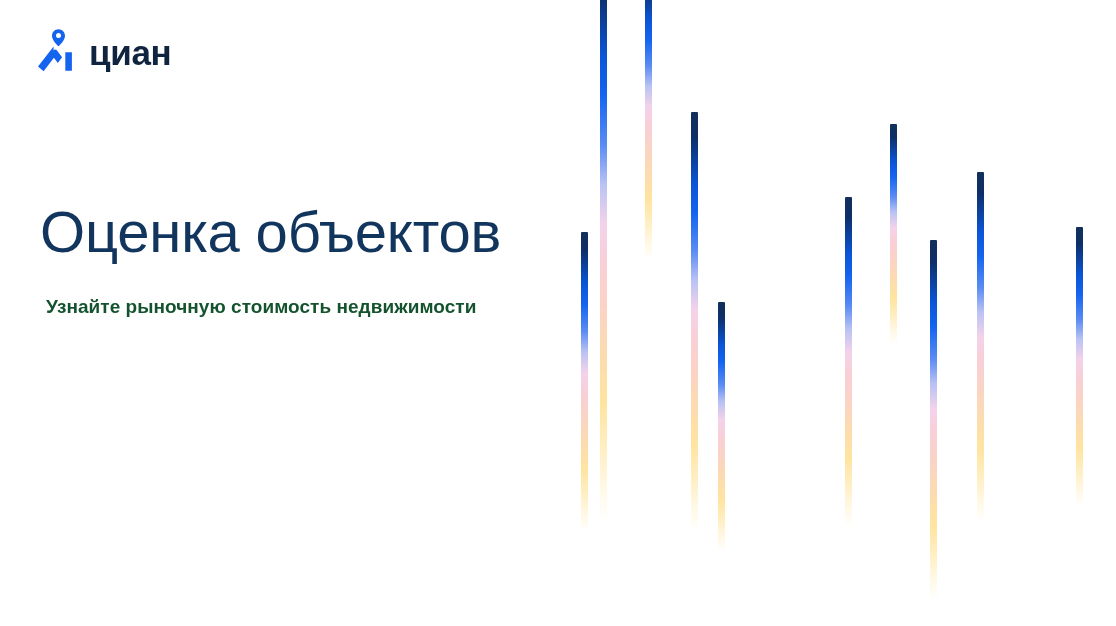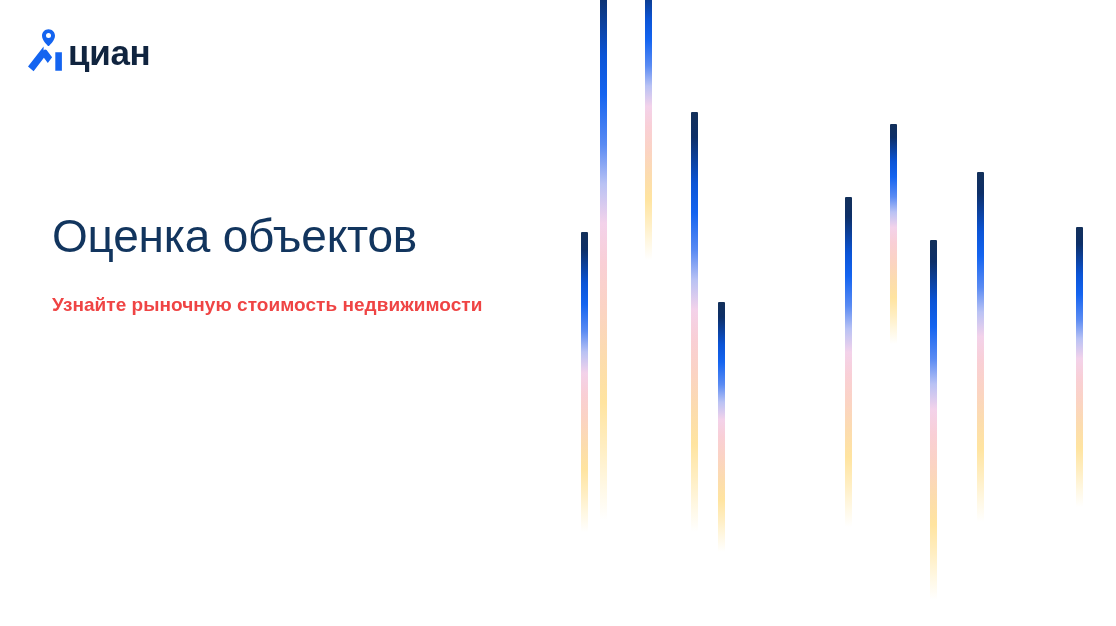--- a/index.html
+++ b/index.html
@@ -49,25 +49,25 @@
         #fcdcae 71%,
         #ffe4a0 79%,
         #ffeec2 87%,
         #fff8e4 94%,
         #ffffff 100%);
   }
 
   
   .logo {
     position: absolute;
-    left: 26px;
+    left: 36px;
     top: 28px;
     display: flex;
     align-items: center;
-    gap: 2px;
+    gap: 13px;
     z-index: 3;
   }
   .logo-mark {
     width: 40px;
     height: 44px;
     display: block;
   }
   .logo-word {
     font-size: 35px;
     font-weight: 700;
@@ -79,33 +79,33 @@
 
   
   .content {
     position: absolute;
     left: 40px;
     top: 198px;
     width: 560px;
     z-index: 3;
   }
   .headline {
-    margin: 12px;
-    font-size: 46px;
+    margin: 0;
+    font-size: 58px;
     font-weight: 400;
     line-height: 1.16;
     color: #12355e;
     letter-spacing: -0.2px;
   }
   .subhead {
-    margin: 30px 0 0 12px;
+    margin: 30px 0 0 6px;
     font-size: 19px;
     font-weight: 600;
     line-height: 1.3;
-    color: #ef4444;
+    color: #14532d;
     letter-spacing: 0.05px;
   }
 </style>
 </head>
 <body>
 
 <div class="slide">
 
   <div class="bar-field">
       <div class="bar" style="left: 581px; top: 232px; height: 300px; width: 7px;"></div>

